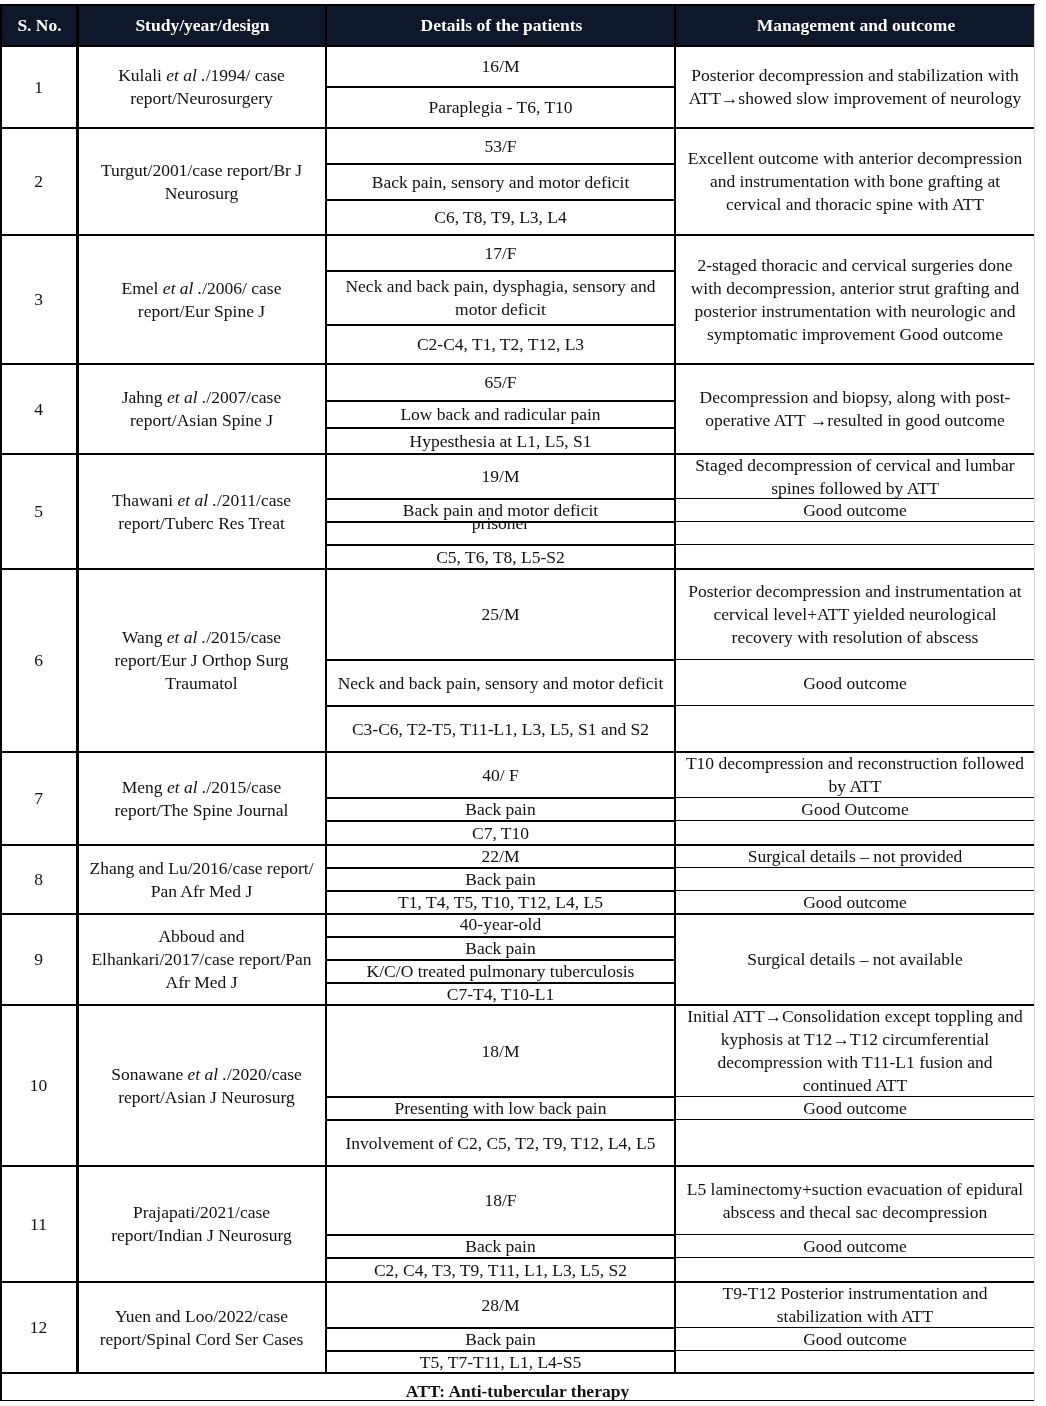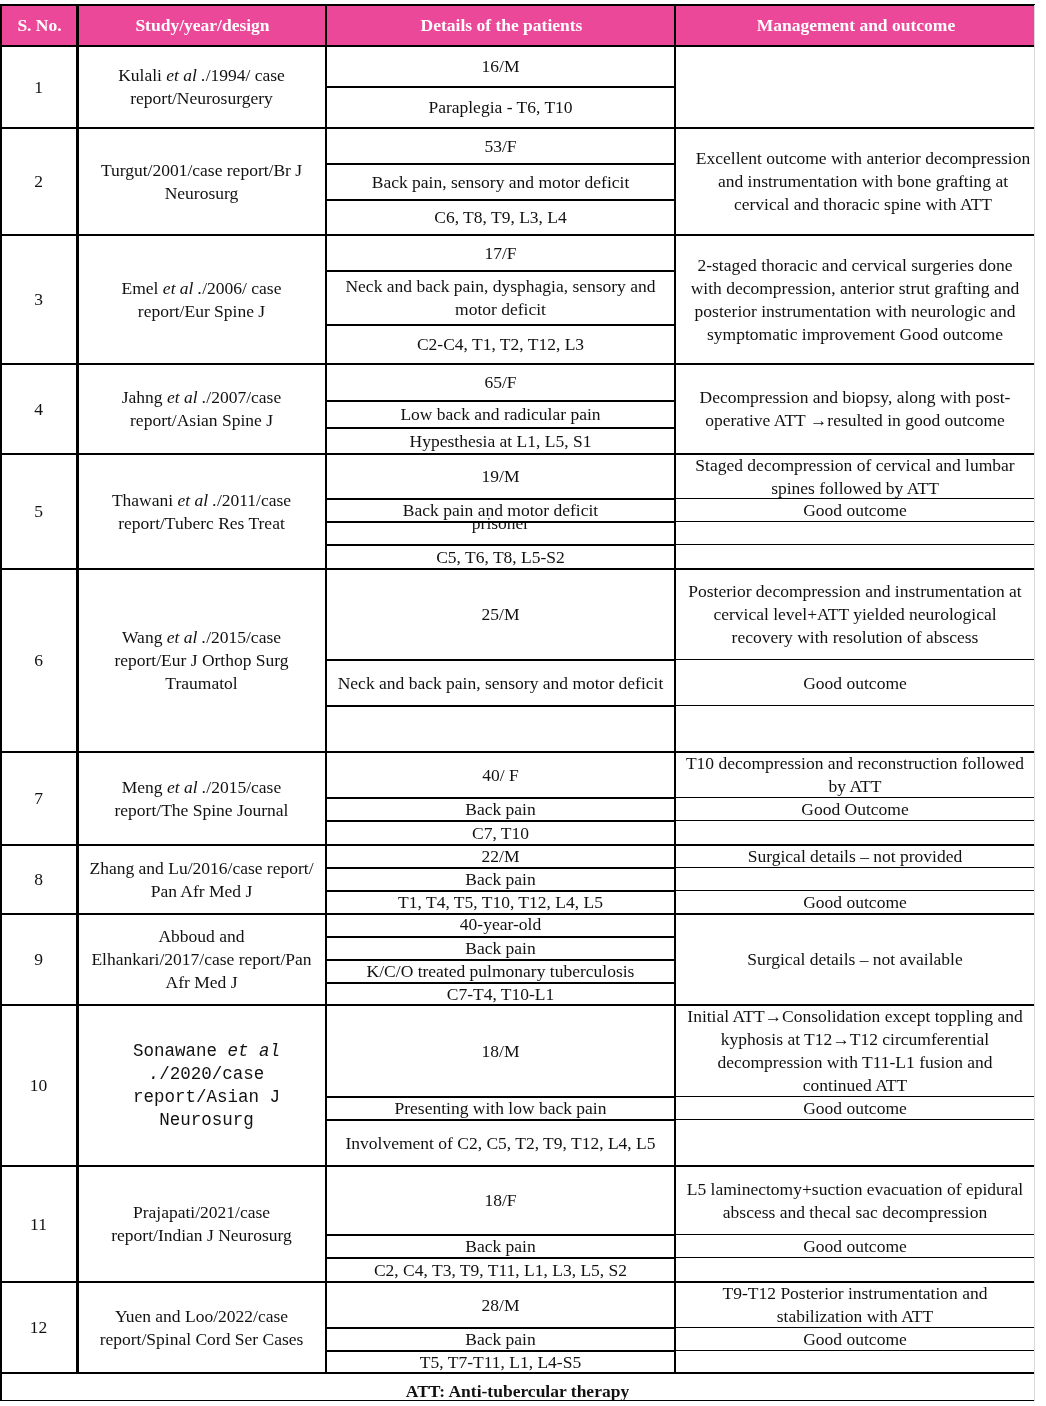--- a/index.html
+++ b/index.html
@@ -2,21 +2,21 @@
 <html><head>
 <meta charset="utf-8">
 <style>
   html, body { margin: 0; padding: 0; background: #ffffff; }
   body { width: 1046px; height: 1406px; position: relative; overflow: hidden;
          font-family: "Liberation Serif", "DejaVu Serif", serif; color: #111; }
   #tbl { position: absolute; left: 0; top: 0; width: 1046px; height: 1406px; }
   .cell { position: absolute; box-sizing: border-box; display: flex; align-items: center;
           justify-content: center; text-align: center; font-size: 17.5px; line-height: 23px;
           padding: 0 4px; overflow: hidden; }
-  .hdr { background: #ec4899; color: #ffffff; font-weight: bold; font-size: 17.5px; padding-left: 6px; }
+  .hdr { background: #0f172a; color: #ffffff; font-weight: bold; font-size: 17.5px; padding-left: 6px; }
   .hline { position: absolute; height: 0; border-top: 2px solid #000; }
   .hline.thin { border-top-width: 1.5px; }
   .vline { position: absolute; width: 0; border-left: 2px solid #000; }
   .vline.thick { border-left-width: 3px; }
   .vline.light { border-left: 1px solid #d9d9d9; }
   .footer { font-weight: bold; }
   i { font-style: italic; }
 </style>
 </head>
 <body>
@@ -26,31 +26,32 @@
     <div class="cell hdr" style="left: 326px; top: 5px; width: 349px; height: 41px;">Details of the patients</div>
     <div class="cell hdr" style="left: 77px; top: 5px; width: 249px; height: 41px;">Study/year/design</div>
     <div class="cell hdr" style="left: 675px; top: 5px; width: 360px; height: 41px;">Management and outcome</div>
     <div class="cell " style="left: 0px; top: 46px; width: 77px; height: 82px;">1</div>
     <div class="cell " style="left: 77px; top: 46px; width: 249px; height: 82px; padding: 0px 10px;">
       <span><span>Kulali </span><i>et al .</i><span>/1994/ case report/Neurosurgery</span></span>
     </div>
     <div class="cell " style="left: 326px; top: 46px; width: 349px; height: 41px;">16/M</div>
     <div class="cell " style="left: 326px; top: 87px; width: 349px; height: 41px;">Paraplegia - T6, T10</div>
     <div class="hline " style="left: 326px; width: 349px; top: 86px;"></div>
+    <div class="cell " style="left: 675px; top: 46px; width: 360px; height: 82px; padding: 0px 6px;">Posterior decompression and stabilization with ATT→showed slow improvement of neurology</div>
     <div class="hline " style="left: 0px; width: 1035px; top: 127px;"></div>
     <div class="cell " style="left: 0px; top: 128px; width: 77px; height: 107px;">2</div>
     <div class="cell " style="left: 77px; top: 128px; width: 249px; height: 107px; padding: 0px 10px;">
       <span><span>Turgut</span><span>/2001/case report/Br J Neurosurg</span></span>
     </div>
     <div class="cell " style="left: 326px; top: 128px; width: 349px; height: 36px;">53/F</div>
     <div class="cell " style="left: 326px; top: 164px; width: 349px; height: 36px;">Back pain, sensory and motor deficit</div>
     <div class="hline " style="left: 326px; width: 349px; top: 163px;"></div>
     <div class="cell " style="left: 326px; top: 200px; width: 349px; height: 35px;">C6, T8, T9, L3, L4</div>
     <div class="hline " style="left: 326px; width: 349px; top: 199px;"></div>
-    <div class="cell " style="left: 675px; top: 128px; width: 360px; height: 107px; padding: 4px 6px; margin-left: 8px;">Excellent outcome with anterior decompression and instrumentation with bone grafting at cervical and thoracic spine with ATT</div>
+    <div class="cell " style="left: 675px; top: 128px; width: 360px; height: 107px; padding: 4px 6px;">Excellent outcome with anterior decompression and instrumentation with bone grafting at cervical and thoracic spine with ATT</div>
     <div class="hline " style="left: 0px; width: 1035px; top: 234px;"></div>
     <div class="cell " style="left: 0px; top: 235px; width: 77px; height: 129px;">3</div>
     <div class="cell " style="left: 77px; top: 235px; width: 249px; height: 129px; padding: 0px 10px;">
       <span><span>Emel </span><i>et al .</i><span>/2006/ case report/Eur Spine J</span></span>
     </div>
     <div class="cell " style="left: 326px; top: 235px; width: 349px; height: 36px;">17/F</div>
     <div class="cell " style="left: 326px; top: 271px; width: 349px; height: 54px;">Neck and back pain, dysphagia, sensory and motor deficit</div>
     <div class="hline " style="left: 326px; width: 349px; top: 270px;"></div>
     <div class="cell " style="left: 326px; top: 325px; width: 349px; height: 39px;">C2-C4, T1, T2, T12, L3</div>
     <div class="hline " style="left: 326px; width: 349px; top: 324px;"></div>
@@ -86,20 +87,21 @@
     <div class="cell " style="left: 675px; top: 545px; width: 360px; height: 24px; padding: 0px 6px;"></div>
     <div class="hline thin" style="left: 675px; width: 360px; top: 544px;"></div>
     <div class="hline " style="left: 0px; width: 1035px; top: 568px;"></div>
     <div class="cell " style="left: 0px; top: 569px; width: 77px; height: 183px;">6</div>
     <div class="cell " style="left: 77px; top: 569px; width: 249px; height: 183px; padding: 0px 10px;">
       <span><span>Wang </span><i>et al .</i><span>/2015/case report/Eur J Orthop Surg Traumatol</span></span>
     </div>
     <div class="cell " style="left: 326px; top: 569px; width: 349px; height: 91px;">25/M</div>
     <div class="cell " style="left: 326px; top: 660px; width: 349px; height: 46px;">Neck and back pain, sensory and motor deficit</div>
     <div class="hline " style="left: 326px; width: 349px; top: 659px;"></div>
+    <div class="cell " style="left: 326px; top: 706px; width: 349px; height: 46px;">C3-C6, T2-T5, T11-L1, L3, L5, S1 and S2</div>
     <div class="hline " style="left: 326px; width: 349px; top: 705px;"></div>
     <div class="cell " style="left: 675px; top: 569px; width: 360px; height: 91px; padding: 0px 6px;">Posterior decompression and instrumentation at cervical level+ATT yielded neurological recovery with resolution of abscess</div>
     <div class="cell " style="left: 675px; top: 660px; width: 360px; height: 46px; padding: 0px 6px;">Good outcome</div>
     <div class="hline thin" style="left: 675px; width: 360px; top: 659px;"></div>
     <div class="cell " style="left: 675px; top: 706px; width: 360px; height: 46px; padding: 0px 6px;"></div>
     <div class="hline thin" style="left: 675px; width: 360px; top: 705px;"></div>
     <div class="hline " style="left: 0px; width: 1035px; top: 751px;"></div>
     <div class="cell " style="left: 0px; top: 752px; width: 77px; height: 93px;">7</div>
     <div class="cell " style="left: 77px; top: 752px; width: 249px; height: 93px; padding: 0px 10px;">
       <span><span>Meng </span><i>et al .</i><span>/2015/case report/The Spine Journal</span></span>
@@ -137,21 +139,21 @@
     <div class="cell " style="left: 326px; top: 914px; width: 349px; height: 21px;">40-year-old</div>
     <div class="cell " style="left: 326px; top: 937px; width: 349px; height: 23px;">Back pain</div>
     <div class="hline " style="left: 326px; width: 349px; top: 936px;"></div>
     <div class="cell " style="left: 326px; top: 960px; width: 349px; height: 23px;">K/C/O treated pulmonary tuberculosis</div>
     <div class="hline " style="left: 326px; width: 349px; top: 959px;"></div>
     <div class="cell " style="left: 326px; top: 983px; width: 349px; height: 22px;">C7-T4, T10-L1</div>
     <div class="hline " style="left: 326px; width: 349px; top: 982px;"></div>
     <div class="cell " style="left: 675px; top: 914px; width: 360px; height: 91px; padding: 0px 6px;">Surgical details – not available</div>
     <div class="hline " style="left: 0px; width: 1035px; top: 1004px;"></div>
     <div class="cell " style="left: 0px; top: 1005px; width: 77px; height: 161px;">10</div>
-    <div class="cell " style="left: 77px; top: 1005px; width: 259px; height: 161px; padding: 0px 10px; font-family: Liberation Mono, monospace;">
+    <div class="cell " style="left: 77px; top: 1005px; width: 259px; height: 161px; padding: 0px 10px;">
       <span><span>Sonawane </span><i>et al .</i><span>/2020/case report/Asian J Neurosurg</span></span>
     </div>
     <div class="cell " style="left: 326px; top: 1005px; width: 349px; height: 92px;">18/M</div>
     <div class="cell " style="left: 326px; top: 1097px; width: 349px; height: 23px;">Presenting with low back pain</div>
     <div class="hline " style="left: 326px; width: 349px; top: 1096px;"></div>
     <div class="cell " style="left: 326px; top: 1120px; width: 349px; height: 46px;">Involvement of C2, C5, T2, T9, T12, L4, L5</div>
     <div class="hline " style="left: 326px; width: 349px; top: 1119px;"></div>
     <div class="cell " style="left: 675px; top: 1005px; width: 360px; height: 92px; padding: 0px 6px;">Initial ATT→Consolidation except toppling and kyphosis at T12→T12 circumferential decompression with T11-L1 fusion and continued ATT</div>
     <div class="cell " style="left: 675px; top: 1097px; width: 360px; height: 23px; padding: 0px 6px;">Good outcome</div>
     <div class="hline thin" style="left: 675px; width: 360px; top: 1096px;"></div>

